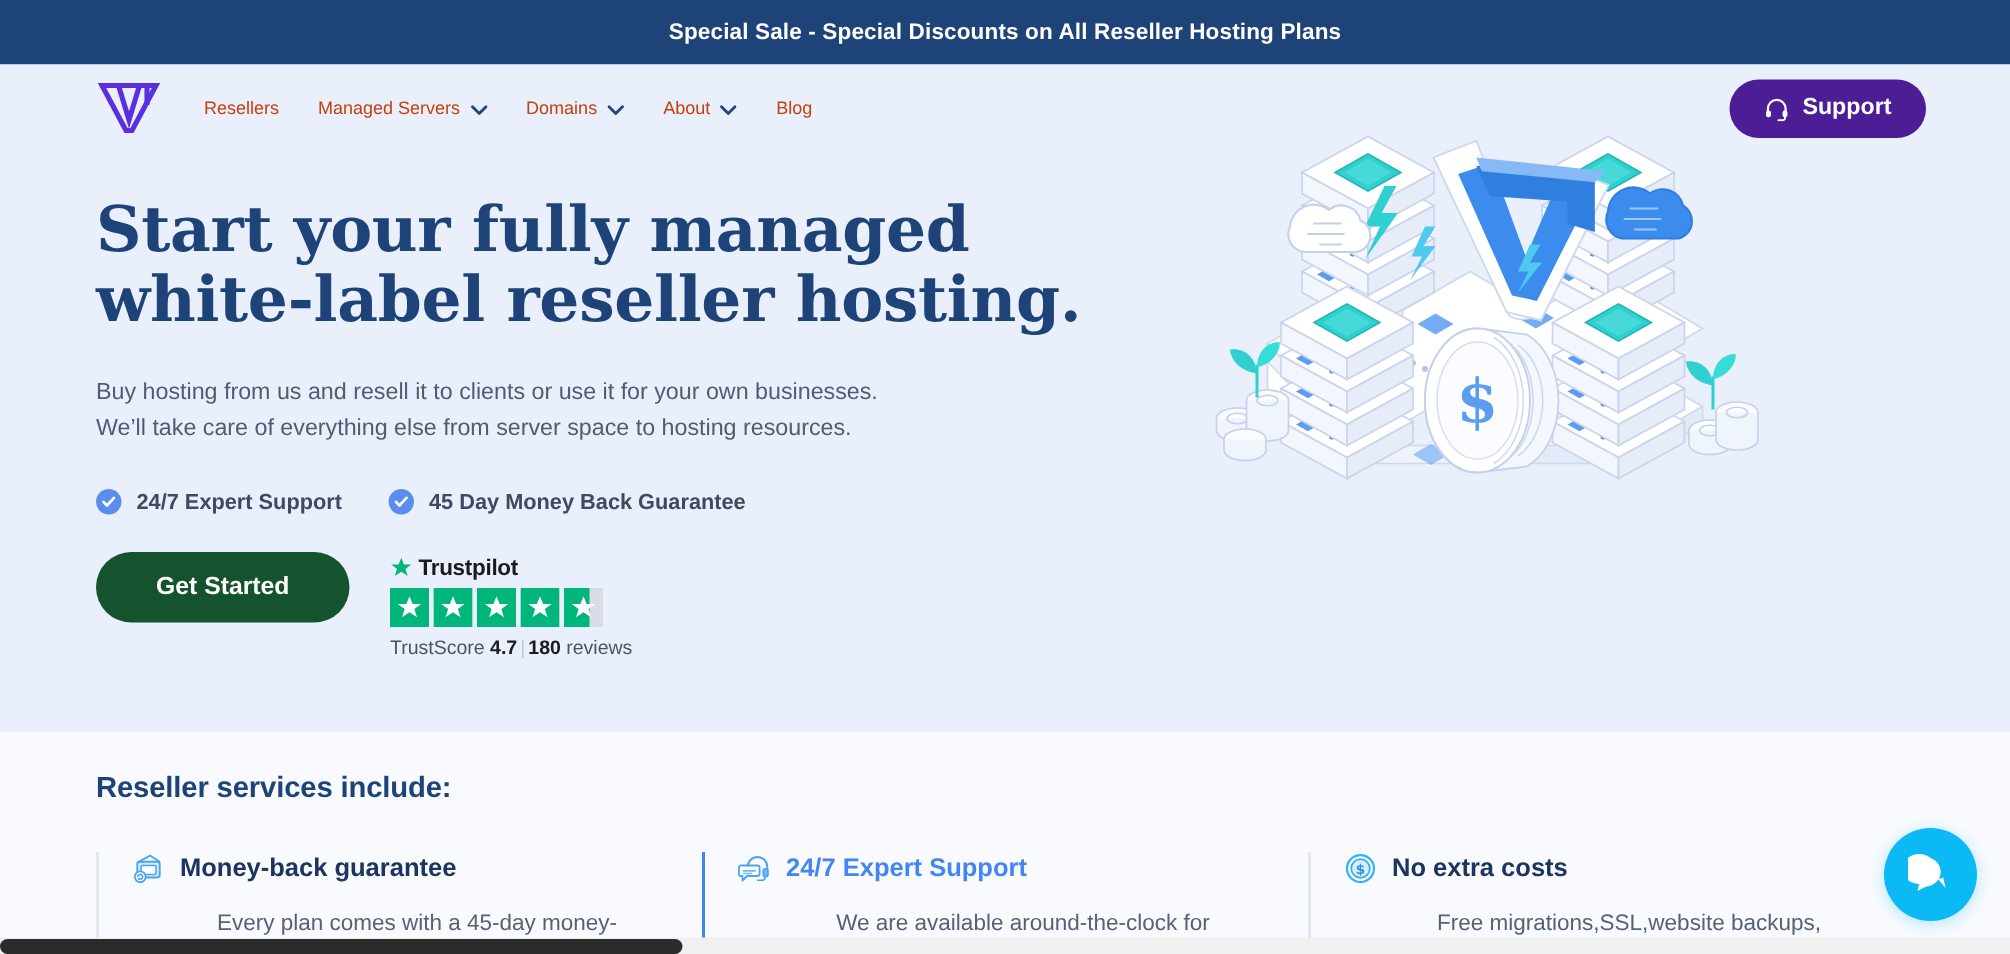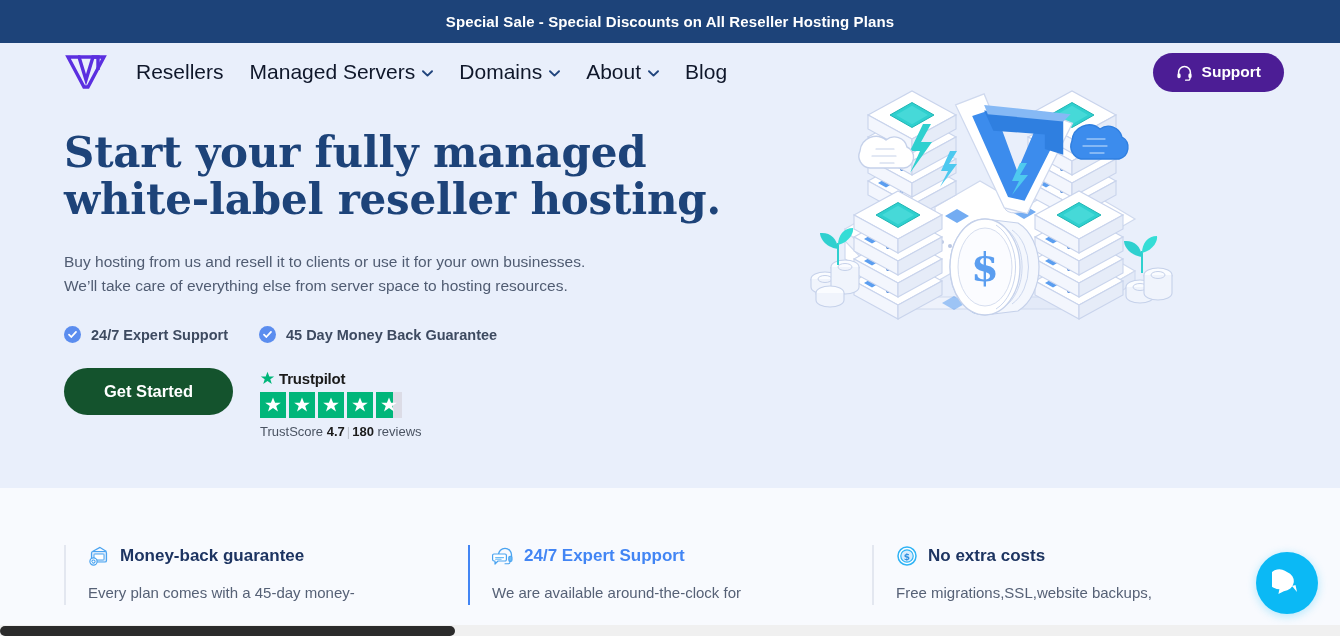--- a/index.html
+++ b/index.html
@@ -52,22 +52,22 @@
   .nav {
     display: flex;
     align-items: center;
     gap: 0px;
   }
   .nav-item {
     display: flex;
     align-items: center;
     gap: 7px;
     padding: 6px 13px;
-    color: #0f172a;
-    font-size: 21px;
+    color: #c2410c;
+    font-size: 12px;
     cursor: pointer;
     white-space: nowrap;
   }
   .nav-item:first-child { padding-left: 0; }
   .caret {
     width: 11px; height: 7px;
     display: inline-block;
     position: relative;
     top: 1px;
   }
@@ -227,20 +227,21 @@
   }
   .cards {
     display: flex;
     margin-top: 31px;
     gap: 0px;
   }
   .card {
     flex: 1 1 0;
     padding-left: 22px;
     border-left: 2px solid #e3e7f0;
+    text-align: center;
   }
   .card.active { border-left: 2px solid #4285f4; }
   .card-head { display: flex; align-items: center; gap: 10px; }
   .card-icon { width: 22px; height: 22px; display: block; flex: 0 0 auto; }
   .card-title {
     font-size: 17px;
     font-weight: bold;
     color: #1d3461;
     white-space: nowrap;
   }
@@ -624,20 +625,21 @@
             <path d="M352 194 v-22" stroke="#2fd0cf" stroke-width="2" fill="none"></path>
             <path d="M352 178 c-14 -2 -18 -12 -18 -16 c10 -1 17 5 18 16 Z" fill="#2fd0cf"></path>
             <path d="M352 174 c12 -3 16 -13 15 -17 c-9 0 -15 7 -15 17 Z" fill="#35ddd6"></path>
           </g>
         </svg>
       </div>
     </div>
   </div>
 
   <div class="services">
+    <div class="services-title">Reseller services include:</div>
 
     <div class="cards">
 
       <div class="card">
         <div class="card-head">
           <span class="card-icon">
             <svg viewBox="0 0 22 22" xmlns="http://www.w3.org/2000/svg">
               <rect x="3.5" y="6.5" width="15" height="10.5" rx="1.6" fill="#d6e8fb" stroke="#4aa3f0" stroke-width="1.2"></rect>
               <rect x="6" y="9" width="10" height="6" rx="0.8" fill="#ffffff" stroke="#4aa3f0" stroke-width="1"></rect>
               <path d="M4.5 6.5 L12 2.4 L18.5 6.5" fill="none" stroke="#4aa3f0" stroke-width="1.2" stroke-linejoin="round"></path>

